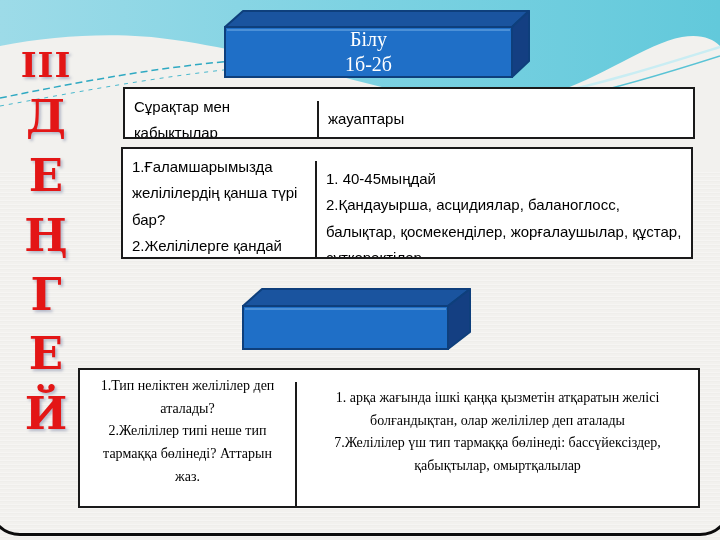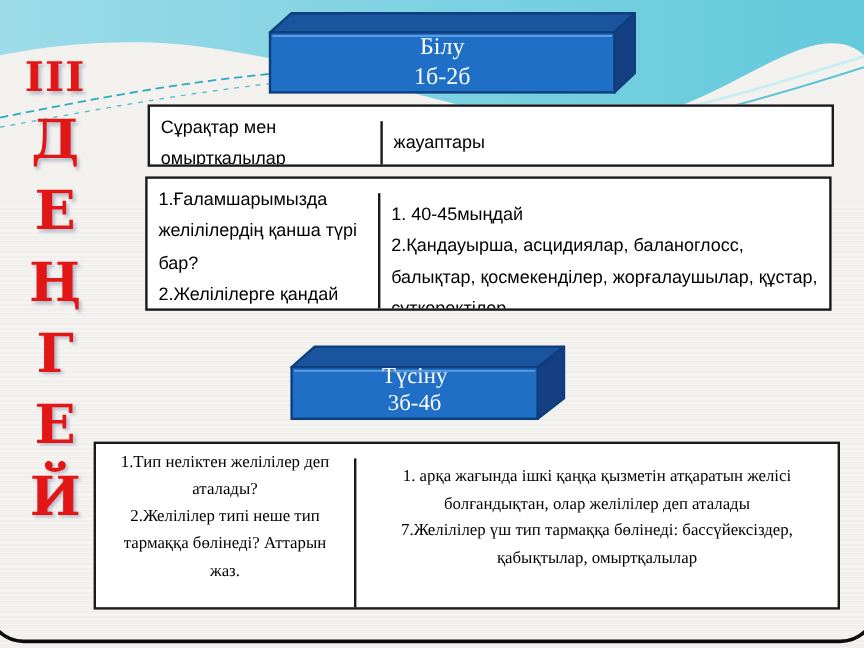--- a/index.html
+++ b/index.html
@@ -72,42 +72,38 @@
       <rect x="3" y="19" width="287" height="50" fill="#1f6fc7" stroke="#0e3f7c" stroke-width="2"></rect>
       <line x1="5" y1="22" x2="288" y2="22" stroke="#5d9bdd" stroke-width="1.5"></line>
     </svg>
     <div class="cube-label" style="left:3px;top:19px;width:287px;height:50px;">
       <span>Білу</span>
       <span>1б-2б</span>
     </div>
   </div>
 
   <div class="tbl sans-tbl" style="left:123px;top:87px;width:572px;height:52px;">
-    <div class="cell" style="width:192px;">Сұрақтар мен омыртқалылар</div>
+    <div class="cell" style="width:192px;">Сұрақтар мен қабықтылар</div>
     <div class="cell right">жауаптары</div>
   </div>
 
   <div class="tbl sans-tbl" style="left:121px;top:147px;width:572px;height:112px;">
     <div class="cell" style="width:192px;">1.Ғаламшарымызда желілілердің қанша түрі бар?
 2.Желілілерге қандай жануарлар жатады?</div>
     <div class="cell right">1. 40-45мыңдай
 2.Қандауырша, асцидиялар, баланоглосс, балықтар, қосмекенділер, жорғалаушылар, құстар, сүтқоректілер</div>
   </div>
 
   <div class="cube" style="left:240px;top:286px;width:235px;height:66px;">
     <svg width="235" height="66" viewBox="0 0 235 66">
       <polygon points="3,20 22,3 230,3 208,20" fill="#1a549f" stroke="#0e3f7c" stroke-width="2" stroke-linejoin="round"></polygon>
       <polygon points="208,20 230,3 230,46 208,63" fill="#143f82" stroke="#0e3f7c" stroke-width="2" stroke-linejoin="round"></polygon>
       <rect x="3" y="20" width="205" height="43" fill="#1f6fc7" stroke="#0e3f7c" stroke-width="2"></rect>
       <line x1="5" y1="23" x2="206" y2="23" stroke="#5d9bdd" stroke-width="1.5"></line>
     </svg>
-    <div class="cube-label" style="left:3px;top:20px;width:205px;height:43px;font-size:19px;">
-      <span>Түсіну</span>
-      <span>3б-4б</span>
-    </div>
   </div>
 
   <div class="tbl serif-tbl" style="left:78px;top:368px;width:622px;height:140px;">
     <div class="cell" style="width:215px;">1.Тип неліктен желілілер деп аталады?
 2.Желілілер типі неше тип тармаққа бөлінеді? Аттарын жаз.</div>
     <div class="cell right">1. арқа жағында ішкі қаңқа қызметін атқаратын желісі болғандықтан, олар желілілер деп аталады
 7.Желілілер үш тип тармаққа бөлінеді: бассүйексіздер, қабықтылар, омыртқалылар</div>
   </div>
 
   <div class="bottom-frame"></div>

